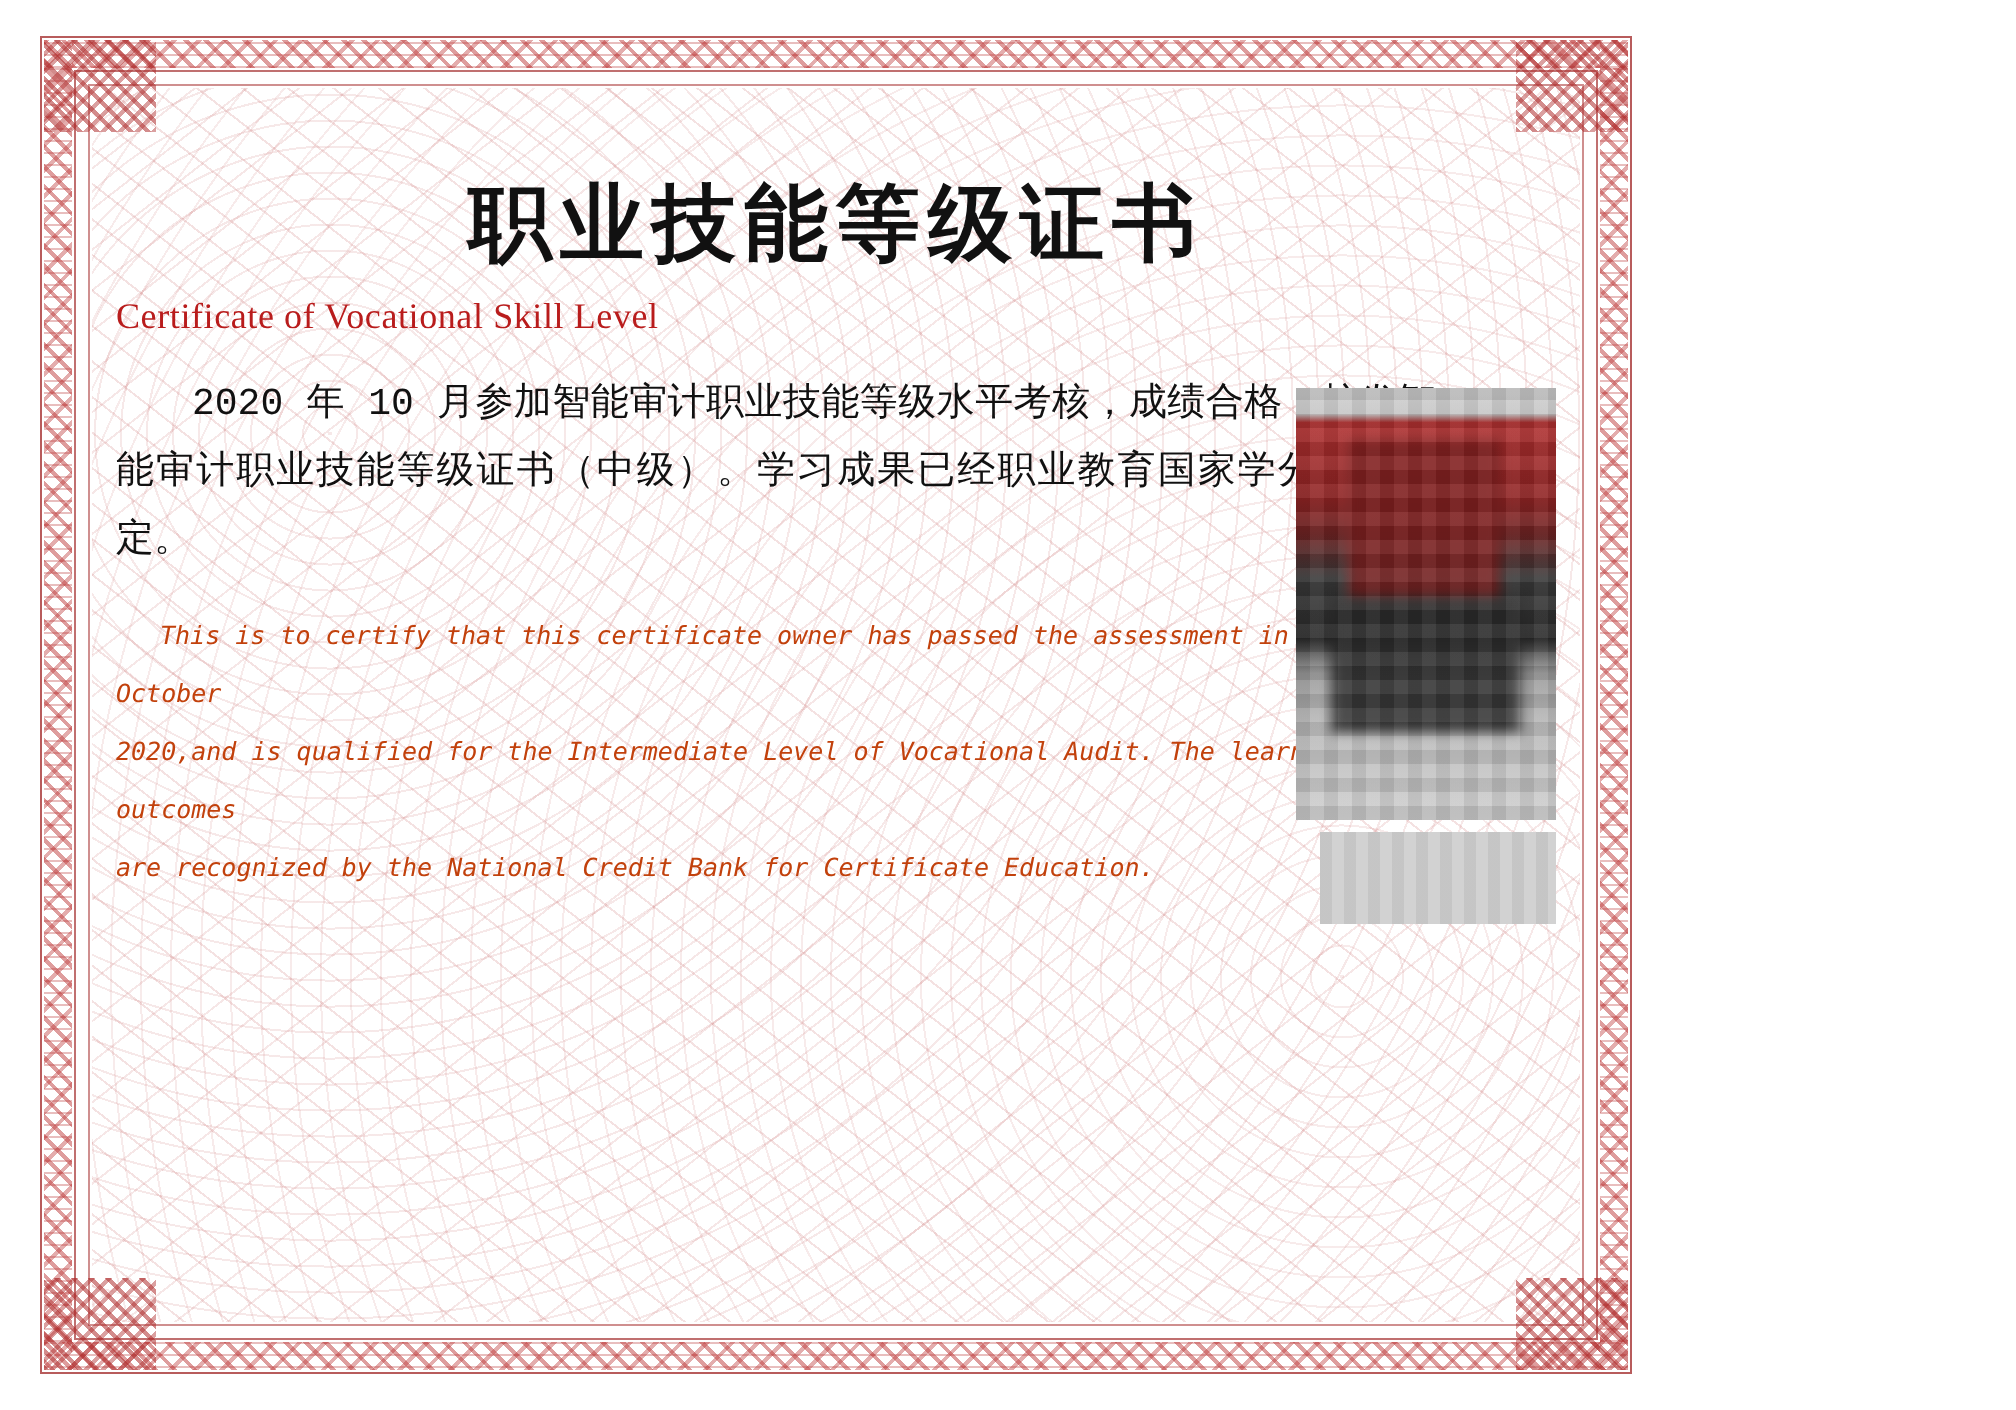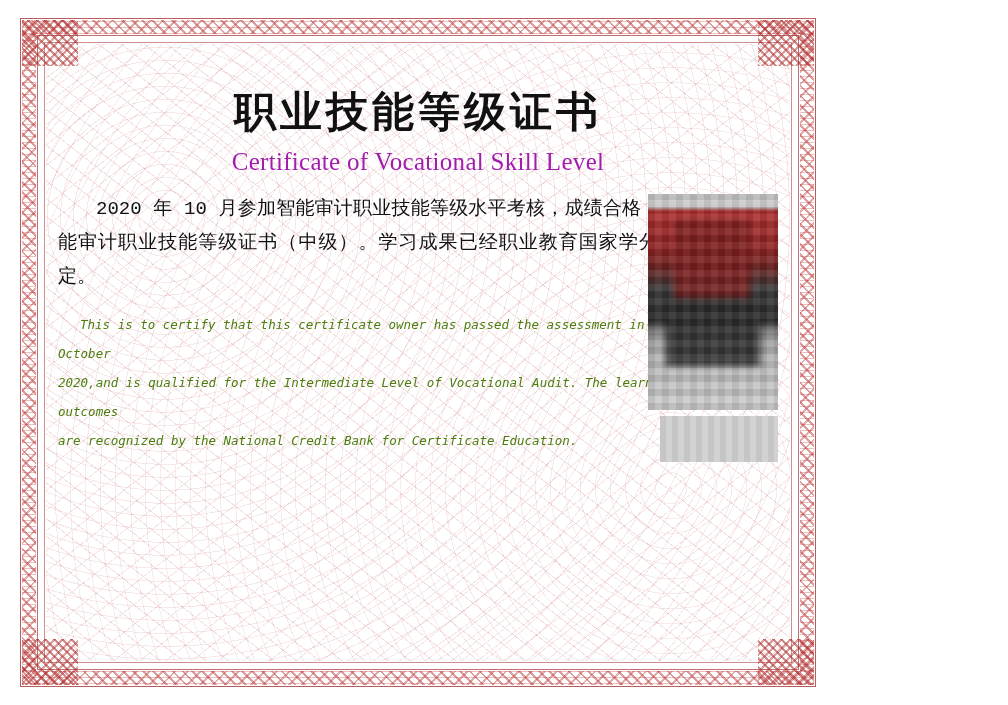--- a/index.html
+++ b/index.html
@@ -112,24 +112,23 @@
   .title-cn {
     text-align: center;
     font-family: "DejaVu Sans", sans-serif;
     font-size: 42px;
     font-weight: bold;
     letter-spacing: 4px;
     color: #111111;
     margin-top: 28px;
   }
   .title-en {
-    text-align: center;
     font-family: "Liberation Serif", serif;
-    font-size: 25px;
-    color: #a21caf;
+    font-size: 18px;
+    color: #b91c1c;
     margin-top: 8px;
     letter-spacing: 0.3px;
   }
 
   .body-cn {
     margin-top: 16px;
     width: 660px;
     font-family: Liberation Mono, monospace;
     font-size: 19px;
     line-height: 34px;
@@ -138,21 +137,21 @@
   }
   .body-cn .indent { display: inline-block; width: 38px; }
 
   .body-en {
     margin-top: 16px;
     width: 640px;
     font-family: "DejaVu Sans Mono", monospace;
     font-size: 12.5px;
     font-style: italic;
     line-height: 29px;
-    color: #4d7c0f;
+    color: #c2410c;
   }
   .body-en .indent { display: inline-block; width: 22px; }
 
   
   .photo {
     position: absolute;
     right: 0px;
     top: 138px;
     width: 130px;
     height: 216px;

